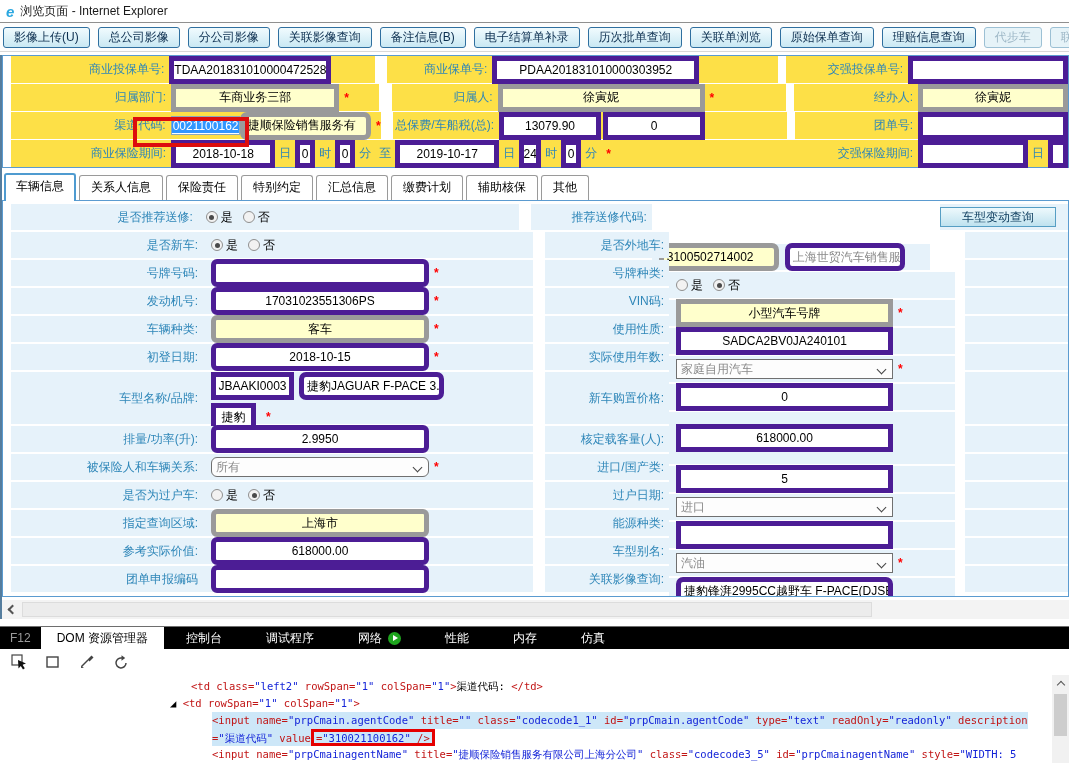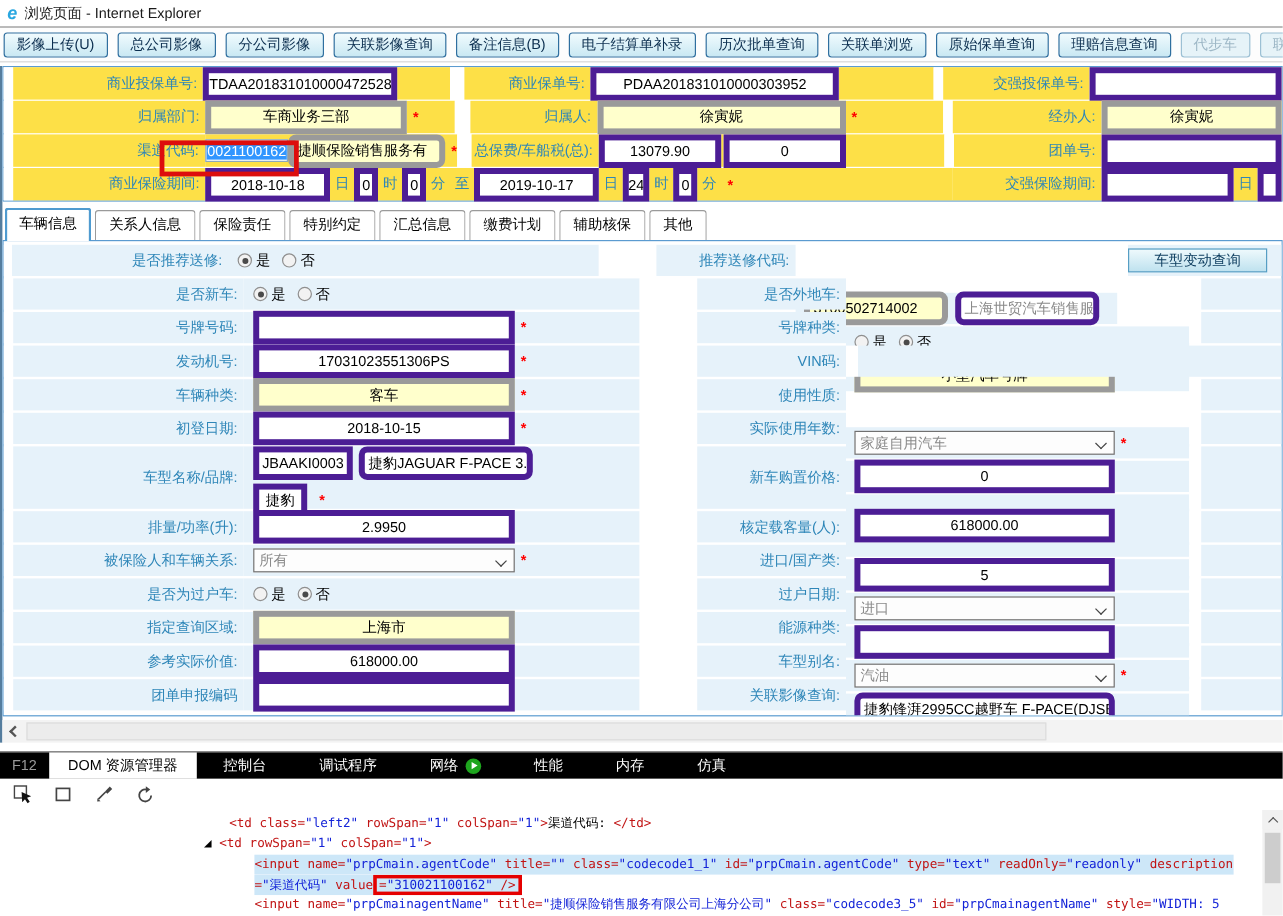--- a/index.html
+++ b/index.html
@@ -52,25 +52,25 @@
 
   
   .tabcontent { border:1px solid #5b9bd0; background:#fff; padding-top:3px; height:397px; overflow:hidden; }
   .vrow { display:flex; height:26px; margin-bottom:2px; }
   .vrow.tall { height:52px; }
   .vc { background:#e6f2fa; display:flex; align-items:center; height:100%; }
   .vb { width:8px; background:#fff; }
   .vll { width:192px; justify-content:flex-end; padding-right:5px; color:#2e86b8; white-space:nowrap; }
   .vlc { width:330px; padding-left:8px; }
   .vg { width:12px; background:#fff; }
-  .vrl { width:124px; justify-content:flex-end; padding-right:5px; color:#2e86b8; white-space:nowrap;margin-left:36px; }
+  .vrl { width:124px; justify-content:flex-end; padding-right:5px; color:#2e86b8; white-space:nowrap; }
   .vrc { width:286px; padding-left:7px;margin-top:40px; }
   .vg2 { width:10px; background:#fff; }
   .vt { flex:1;text-align:right; }
-  .w218 { width:218px; } .w217 { width:217px; } .w120 { width:120px; } .w83{width:83px;} .w145{width:145px;} .w45{width:45px;}
+  .w218 { width:218px;border-radius:6px; } .w217 { width:217px; } .w120 { width:120px; } .w83{width:83px;} .w145{width:145px;} .w45{width:45px;}
   .stack { display:flex; flex-direction:column; gap:3px; }
   .hline { display:flex; align-items:center; gap:5px; }
   .greyt { color:#8a8a8a; }
 
   .selbox { height:20px; border:1px solid #707070; background:#fdfdfd; color:#8a8a8a;
     display:flex; align-items:center; padding-left:4px; position:relative; }
   .chev { position:absolute; right:7px; top:6px; width:7px; height:7px;
     border-left:1px solid #444; border-bottom:1px solid #444; transform:rotate(-45deg); }
 
   .radio { width:12px; height:12px; border-radius:50%; border:1px solid #8f8f8f; background:#f2f2f2;
@@ -323,20 +323,23 @@
 
     <div class="vrow">
       <div class="vc vb"></div>
       <div class="vc vll">发动机号:</div>
       <div class="vc vlc">
           <div class="inp w218">17031023551306PS</div>
           <span class="req">*</span>
         </div>
       <div class="vc vg"></div>
       <div class="vc vrl">VIN码:</div>
+      <div class="vc vrc">
+          <div class="inp w217">SADCA2BV0JA240101</div>
+        </div>
       <div class="vc vg2"></div>
         <div class="vc vt"></div>
     </div>
 
     <div class="vrow">
       <div class="vc vb"></div>
       <div class="vc vll">车辆种类:</div>
       <div class="vc vlc">
           <div class="inp yellow w218">客车</div>
           <span class="req">*</span>

